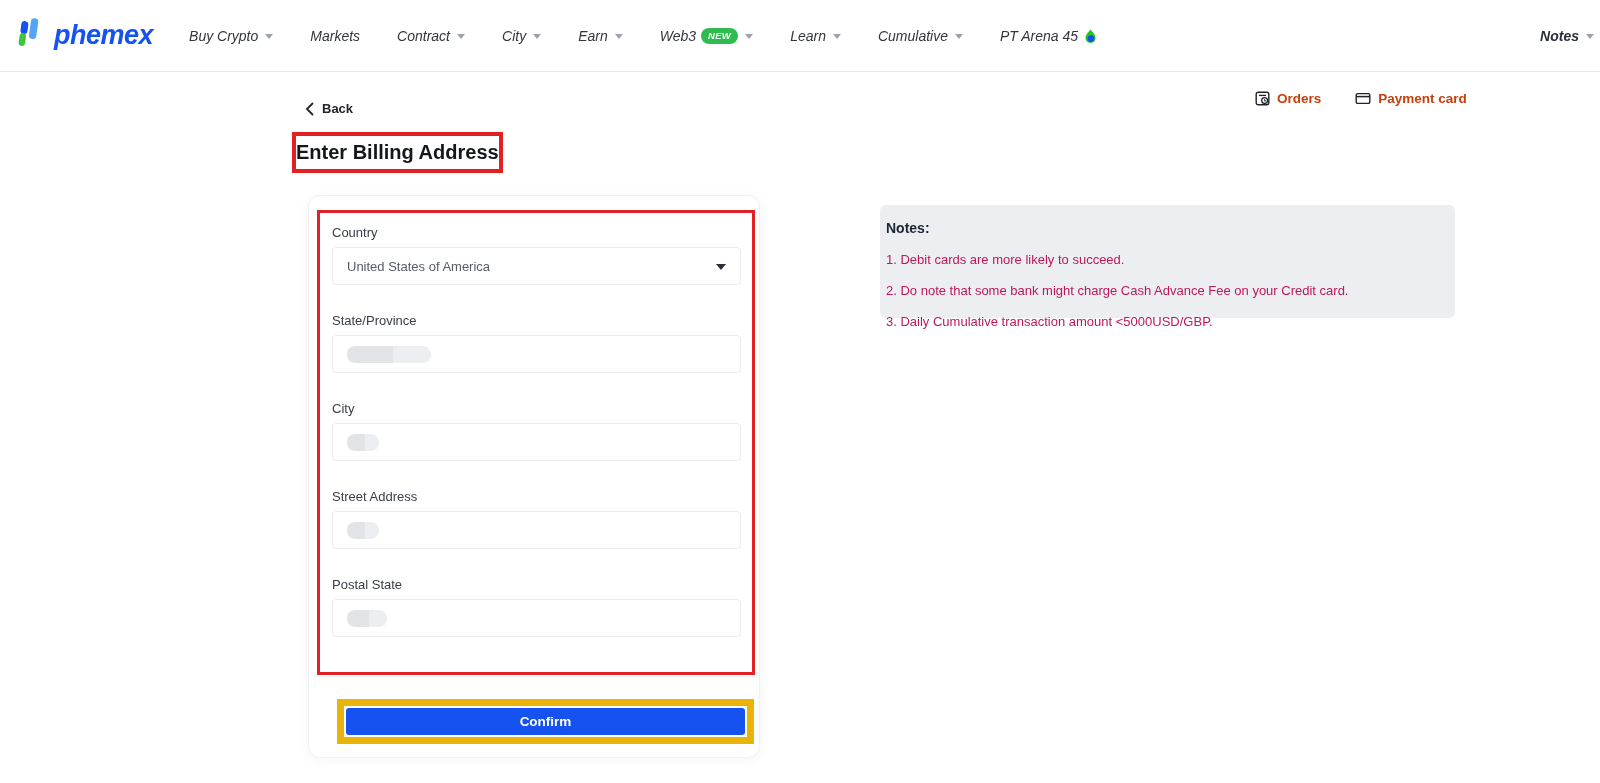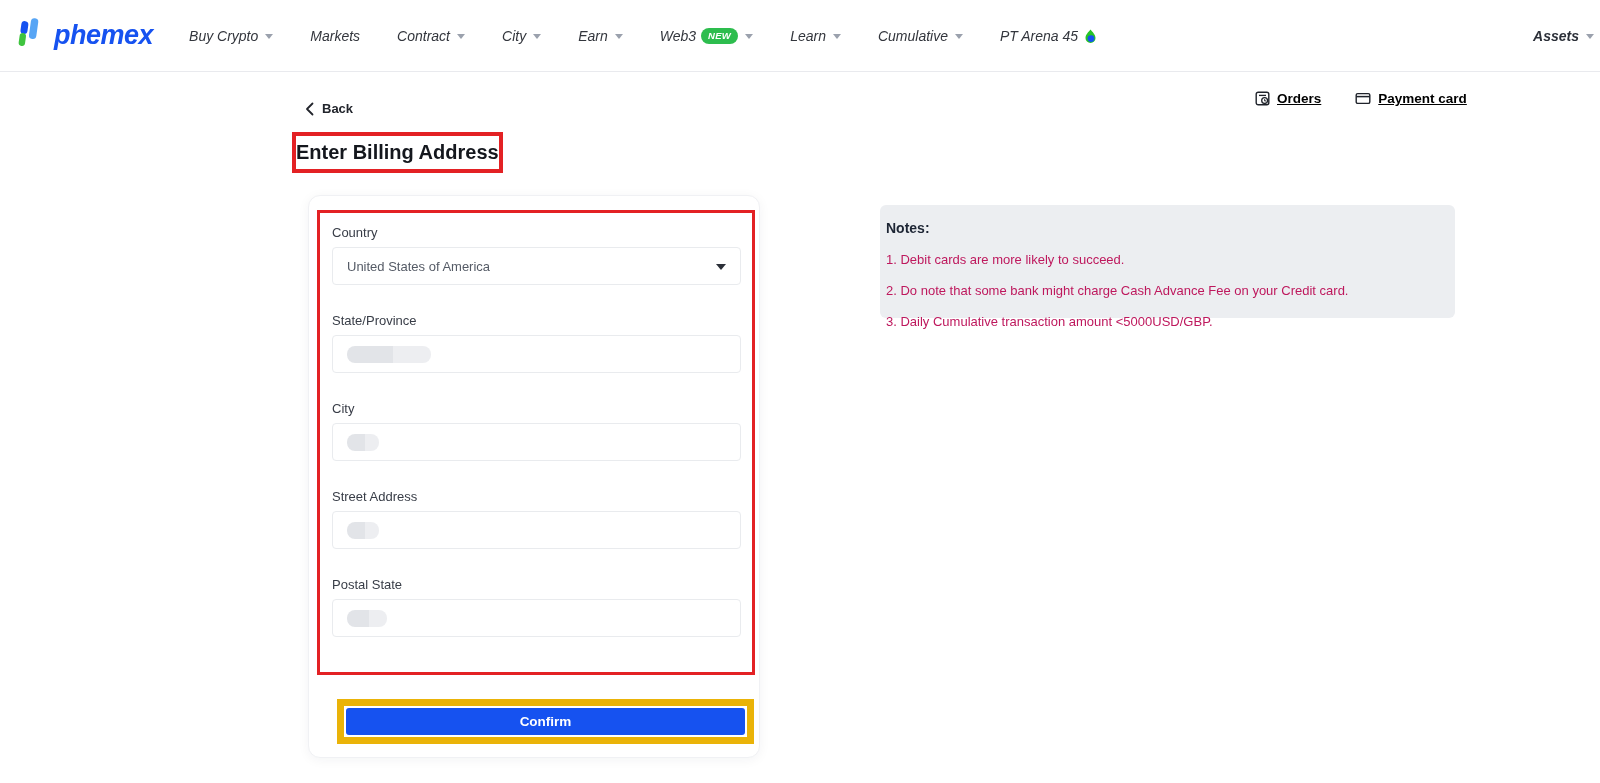--- a/index.html
+++ b/index.html
@@ -23,21 +23,21 @@
                padding:2px 7px 3px; border-radius:9px; margin-left:5px; letter-spacing:0.3px; }
   .flame { margin-left:6px; position:relative; top:1px; }
   .nav-right { margin-left:auto; margin-right:6px; display:flex; align-items:center;
                font-size:14px; font-weight:600; color:#2b2f38; cursor:pointer; }
 
   
   .back-link { position:absolute; left:305px; top:101px; display:flex; align-items:center;
                font-size:13px; font-weight:700; color:#22252c; cursor:pointer; }
   .back-link svg { margin-right:8px; }
   .header-actions { position:absolute; left:1255px; top:91px; display:flex; column-gap:34px; }
-  .action-link { display:flex; align-items:flex-start; font-size:13.5px; font-weight:700; color:#000000; cursor:pointer;text-decoration:underline; }
+  .action-link { display:flex; align-items:flex-start; font-size:13.5px; font-weight:700; color:#c2410c; cursor:pointer; }
   .action-link svg { margin-right:7px; }
 
   
   .title-box { position:absolute; left:292px; top:132px; width:211px; height:41px;
                border:4px solid #e32124; background:#fff; display:flex; align-items:center; }
   .page-title { font-size:20px; font-weight:700; color:#14171d; white-space:nowrap; }
 
   
   .card { position:absolute; left:308px; top:195px; width:452px; height:563px;
           background:#fff; border:1px solid #f0f1f4; border-radius:12px;
@@ -119,21 +119,21 @@
         </div>
         <div class="nav-item">
           <span class="nav-label">PT Arena 45</span>
           <svg class="flame" width="13" height="15" viewBox="0 0 13 15">
             <path d="M6.5 0.5 C8.5 3 11.5 5.5 11.5 9 A5 5 0 0 1 1.5 9 C1.5 5.5 4.5 3 6.5 0.5 Z" fill="#27c427"></path>
             <circle cx="7" cy="9.6" r="3.4" fill="#1652f0"></circle>
           </svg>
         </div>
       </div>
     <div class="nav-right">
-      <span>Assets</span>
+      <span>Notes</span>
       <span class="caret"></span>
     </div>
   </div>
 
   <div class="back-link">
     <svg width="9" height="14" viewBox="0 0 9 14">
       <polyline points="7.5,1.5 2,7 7.5,12.5" fill="none" stroke="#22252c" stroke-width="1.8" stroke-linecap="round" stroke-linejoin="round"></polyline>
     </svg>
     <span>Back</span>
   </div>

